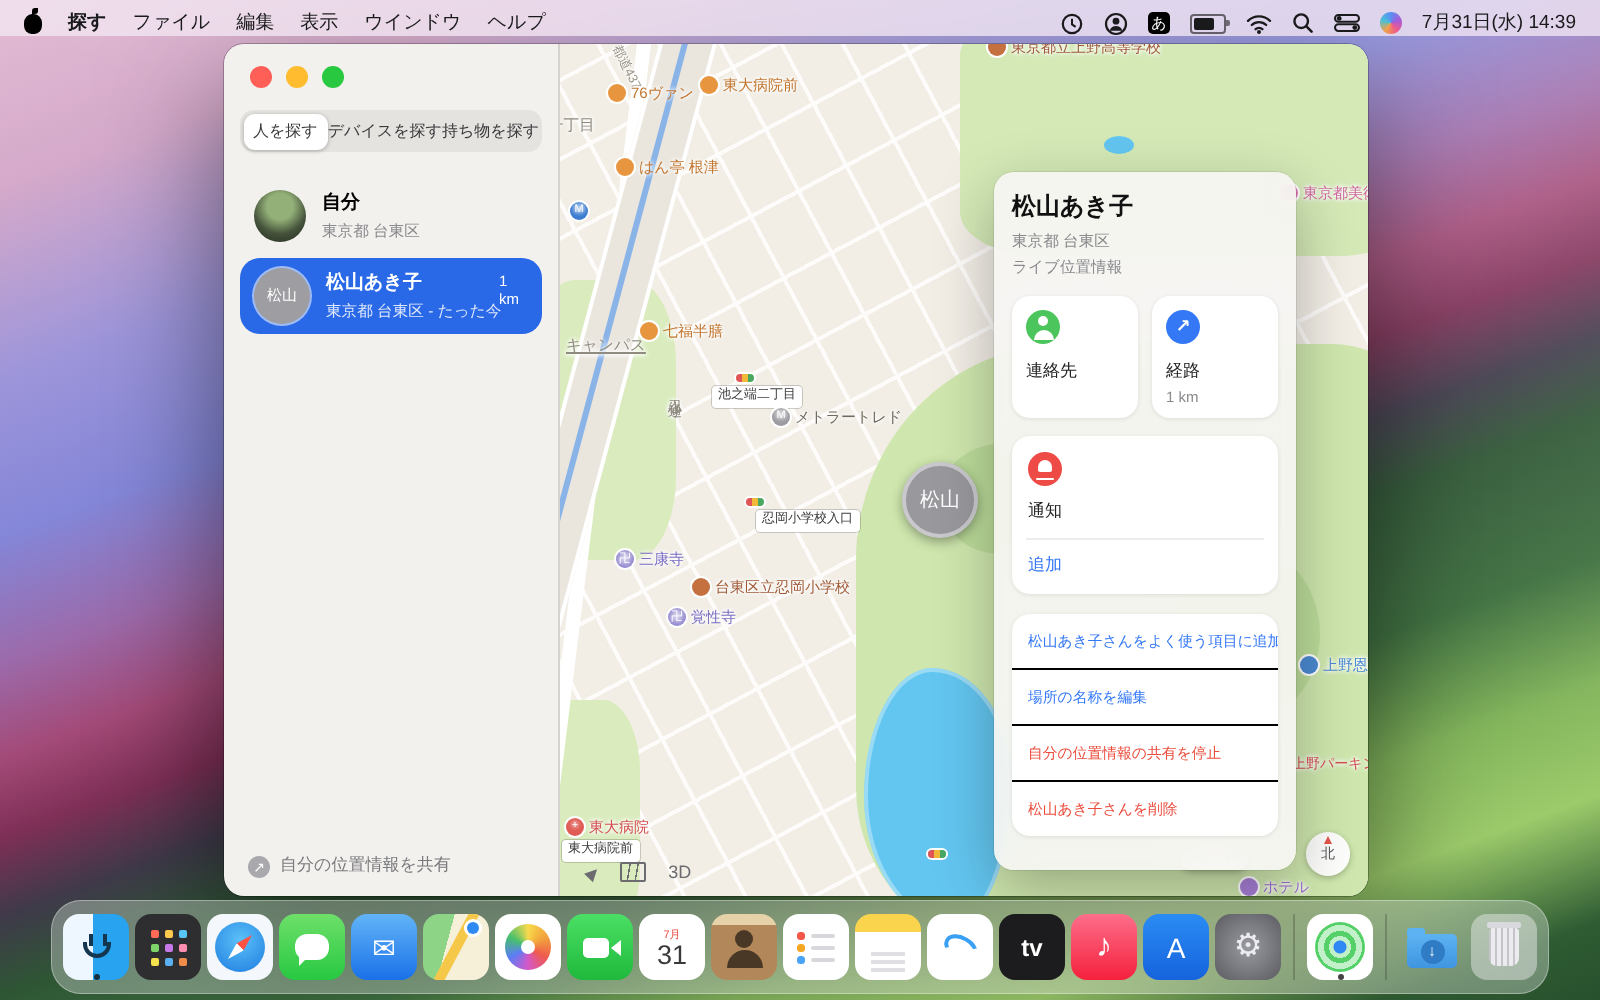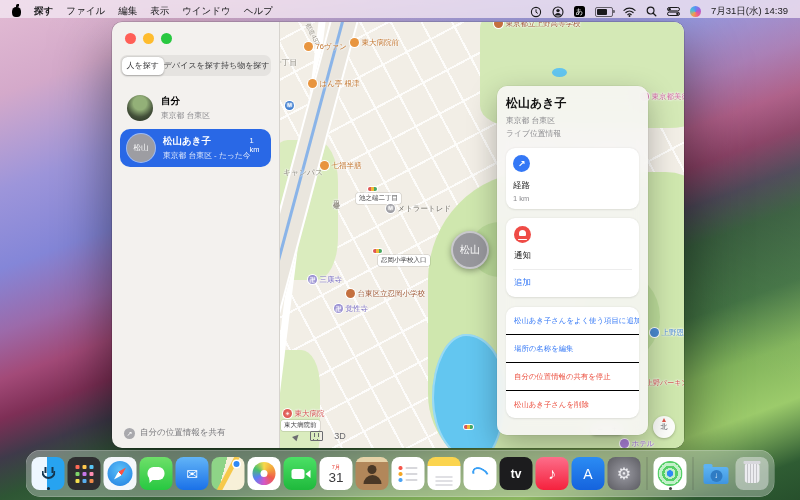--- a/index.html
+++ b/index.html
@@ -314,21 +314,21 @@
           <span class="ic"></span>
           <span>はん亭 根津</span>
         </div>
         <div class="ml t-area" style="left: -6px; top: 37px;">
           <span>一丁目</span>
         </div>
         <div class="ml t-food" style="left: 40px; top: 139px;">
           <span class="ic"></span>
           <span>七福半膳</span>
         </div>
-        <div class="ml t-area" style="left: 3px; top: 147px;">
+        <div class="ml t-area" style="left: 3px; top: 147px; text-decoration: underline;">
           <span>キャンパス</span>
         </div>
         <div class="ml t-road-v" style="left: 53px; top: 172px;">
           <span>忍小通り</span>
         </div>
         <div class="ml t-stop" style="left: 76px; top: 171px;">
           <span>池之端二丁目</span>
         </div>
         <div class="ml t-station" style="left: 106px; top: 182px;">
           <span class="ic">M</span>
@@ -391,20 +391,24 @@
       <span>+</span>
     </div>
     <div class="compass">北</div>
 
     <div class="panel">
       <div class="ptitle">松山あき子</div>
       <div class="psub">東京都 台東区</div>
       <div class="pstat">ライブ位置情報</div>
       <div class="btnrow">
         <div class="pbtn">
+          <div class="cir c-person"></div>
+          <div class="pbl">連絡先</div>
+        </div>
+        <div class="pbtn">
           <div class="cir c-dir">↗</div>
           <div class="pbl">経路</div>
           <div class="pbd">1 km</div>
         </div>
       </div>
       <div class="ncard">
         <div class="cir c-bell"></div>
         <div class="nlabel">通知</div>
         <div class="ndiv"></div>
         <div class="nadd">追加</div>

